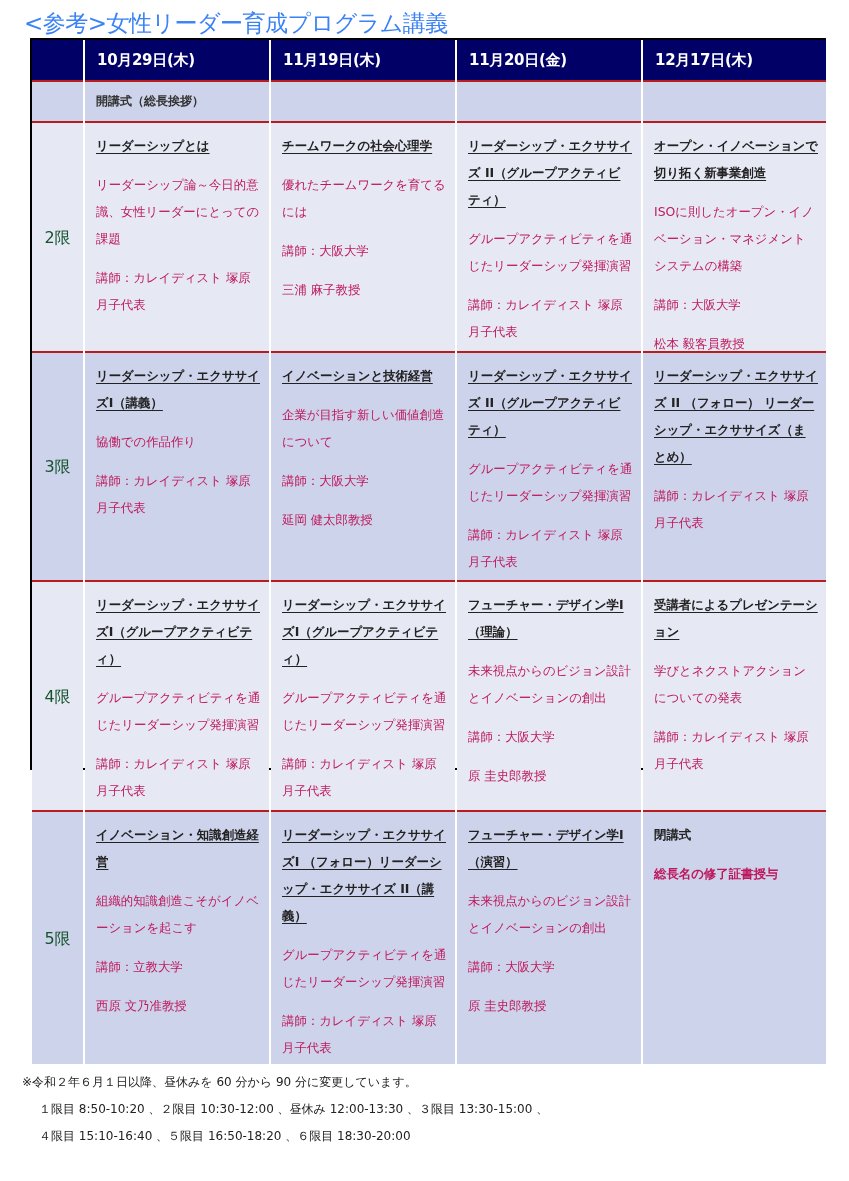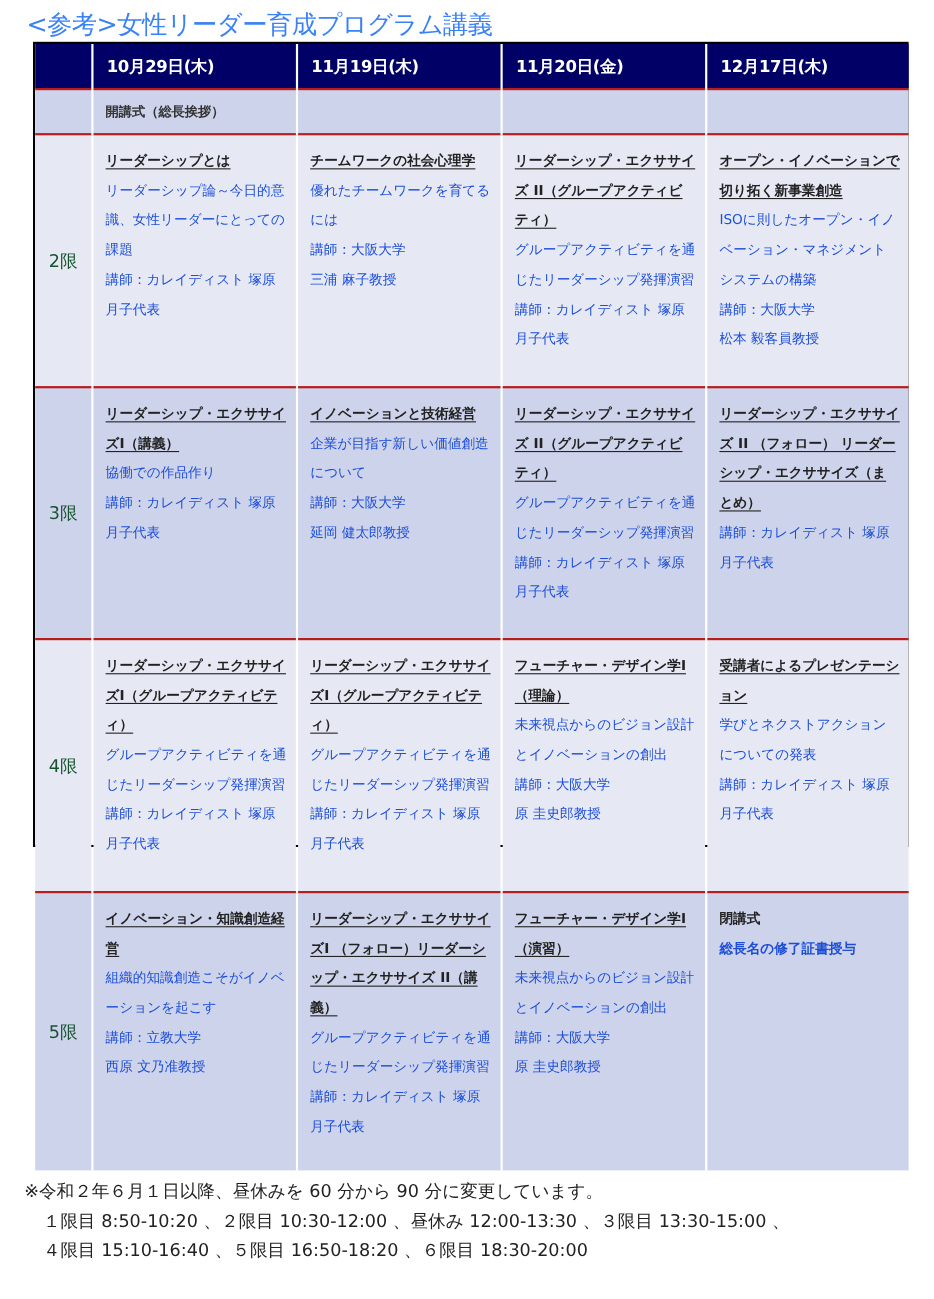--- a/index.html
+++ b/index.html
@@ -91,27 +91,28 @@
       text-decoration: underline;
       text-underline-offset: 3px;
       color: #222222;
       display: block;
     }
     .ctitle.plain {
       text-decoration: none;
     }
     .desc {
       display: block;
-      color: #1d4ed8;
+      color: #be185d;
+      margin-top: 12px;
     }
     .footnote {
       position: absolute;
       left: 22px;
       top: 1069px;
-      font-size: 16px;
+      font-size: 12px;
       line-height: 27px;
       color: #222222;
       white-space: nowrap;
     }
     .footnote .indent { padding-left: 17px; display: block; }
   </style>
 </head>
 <body>
 
 <div class="title">&lt;参考&gt;女性リーダー育成プログラム講義</div>

